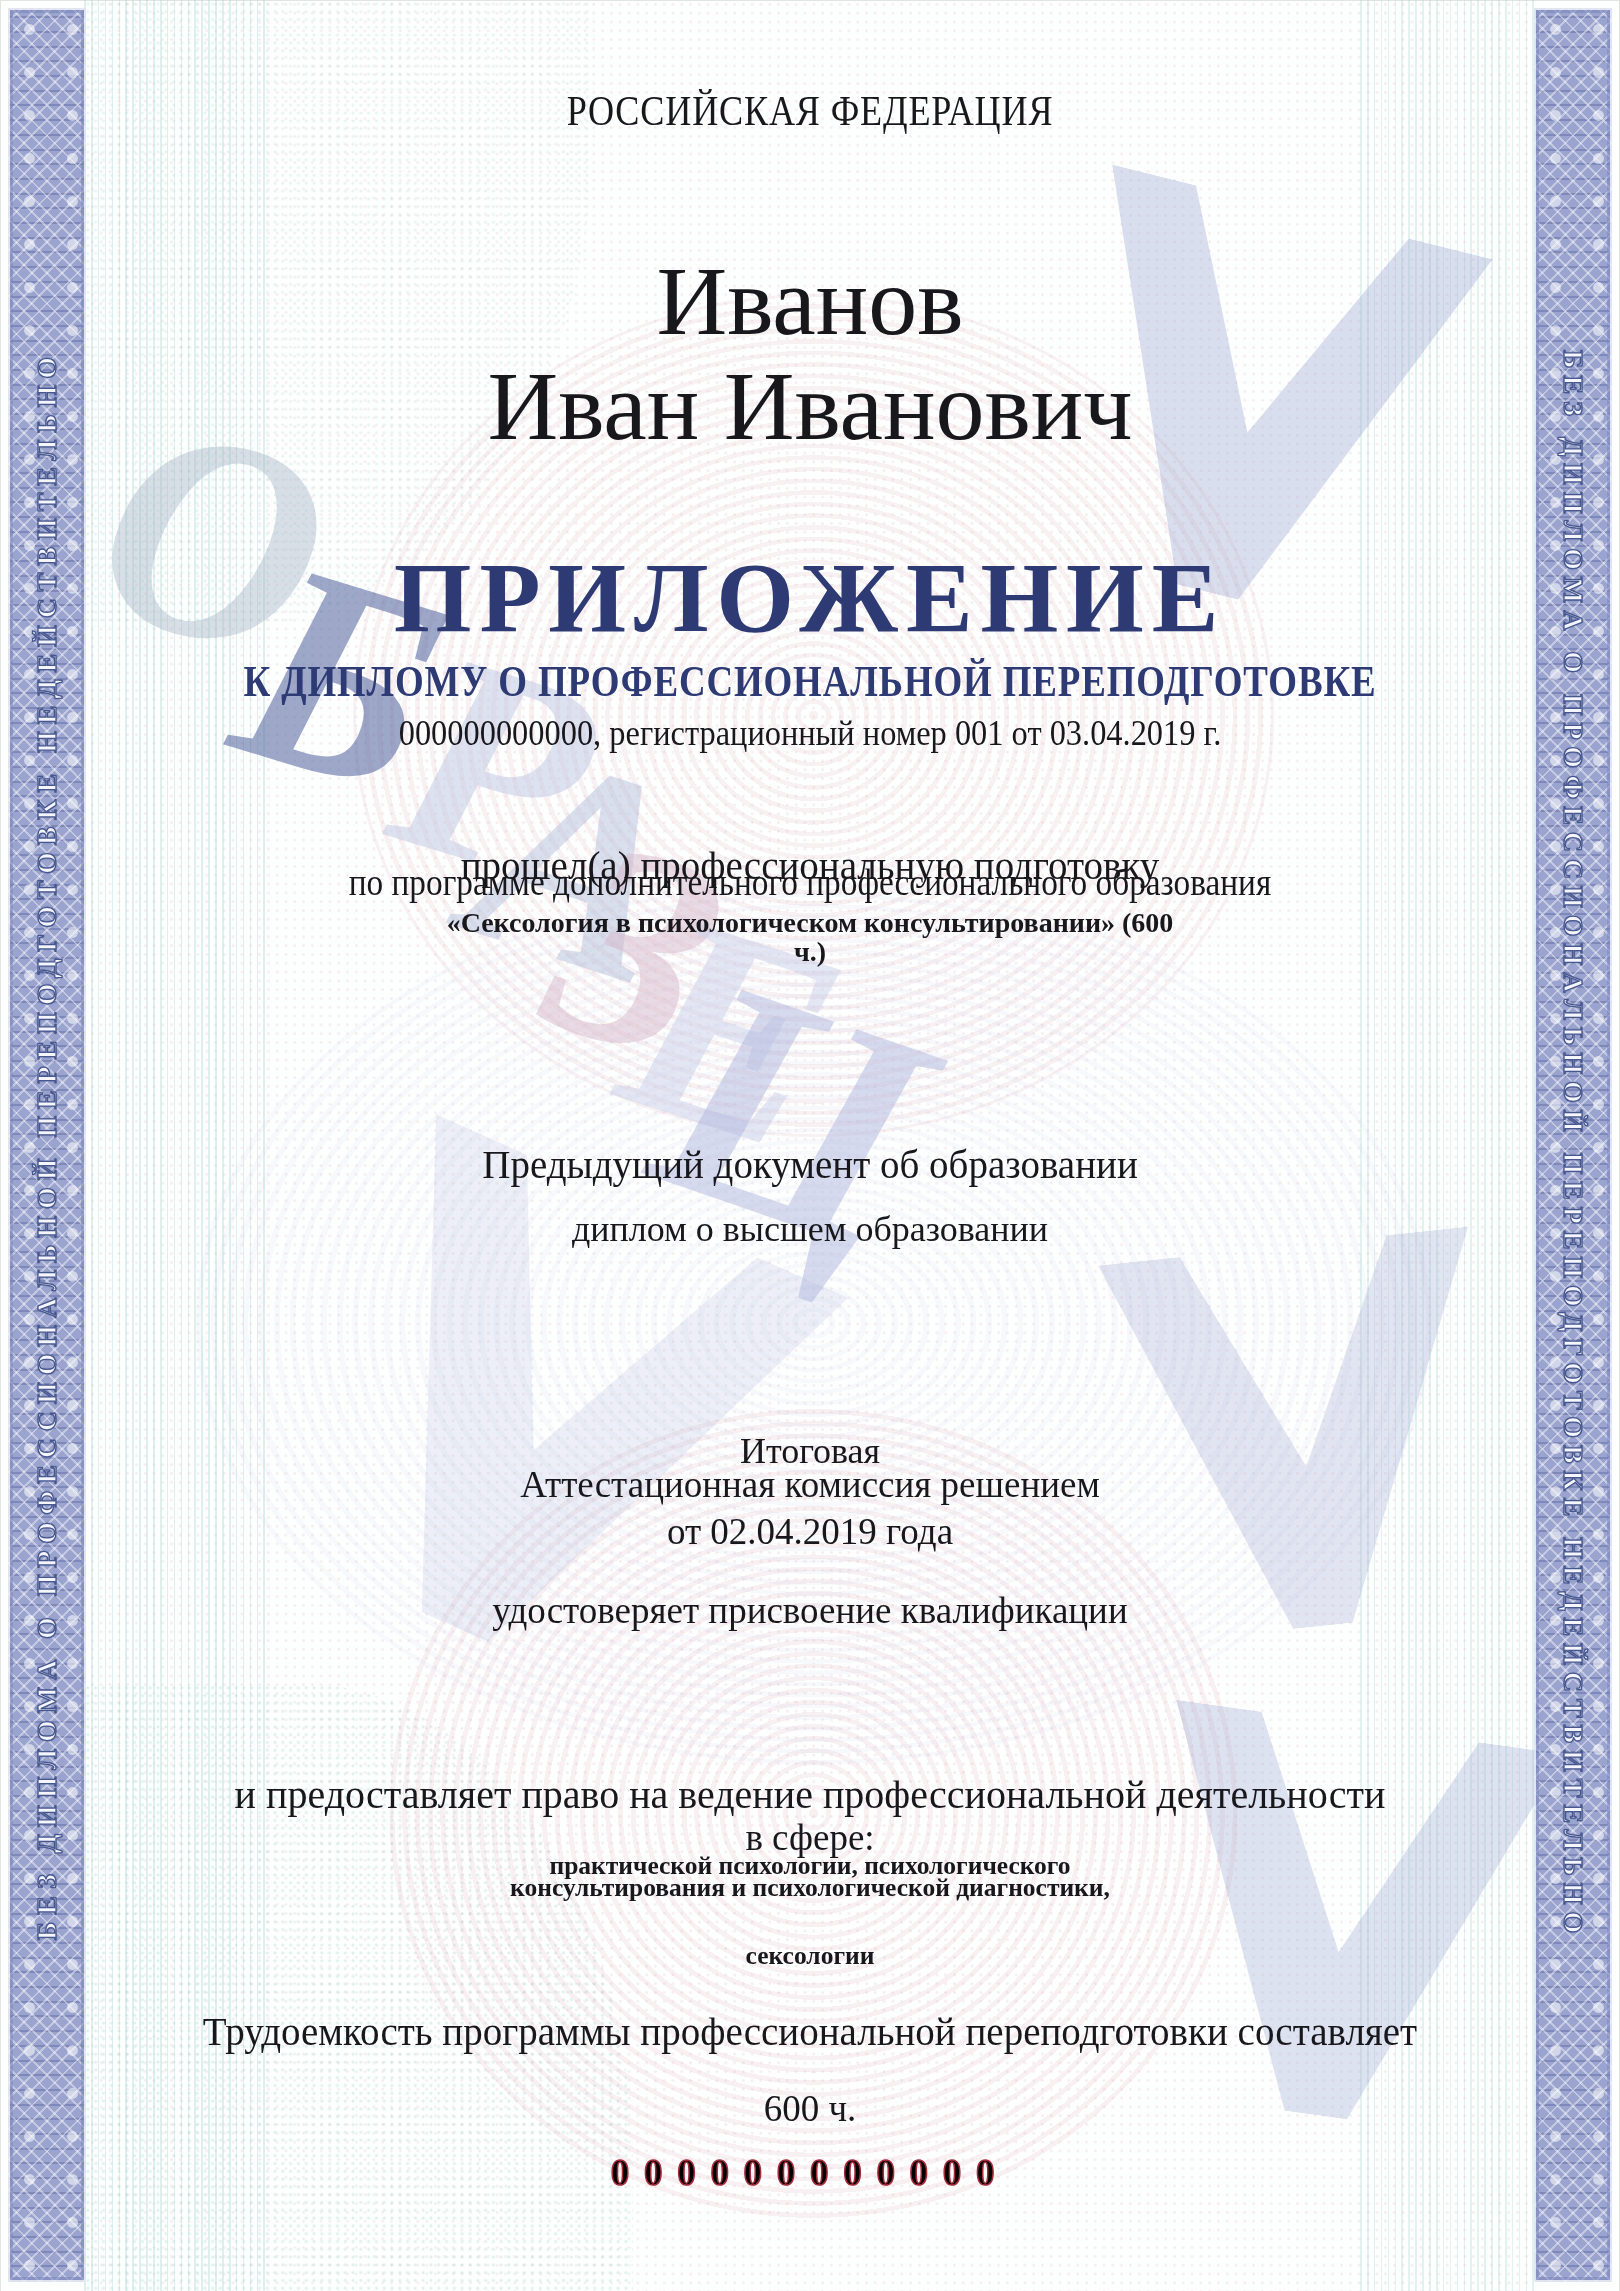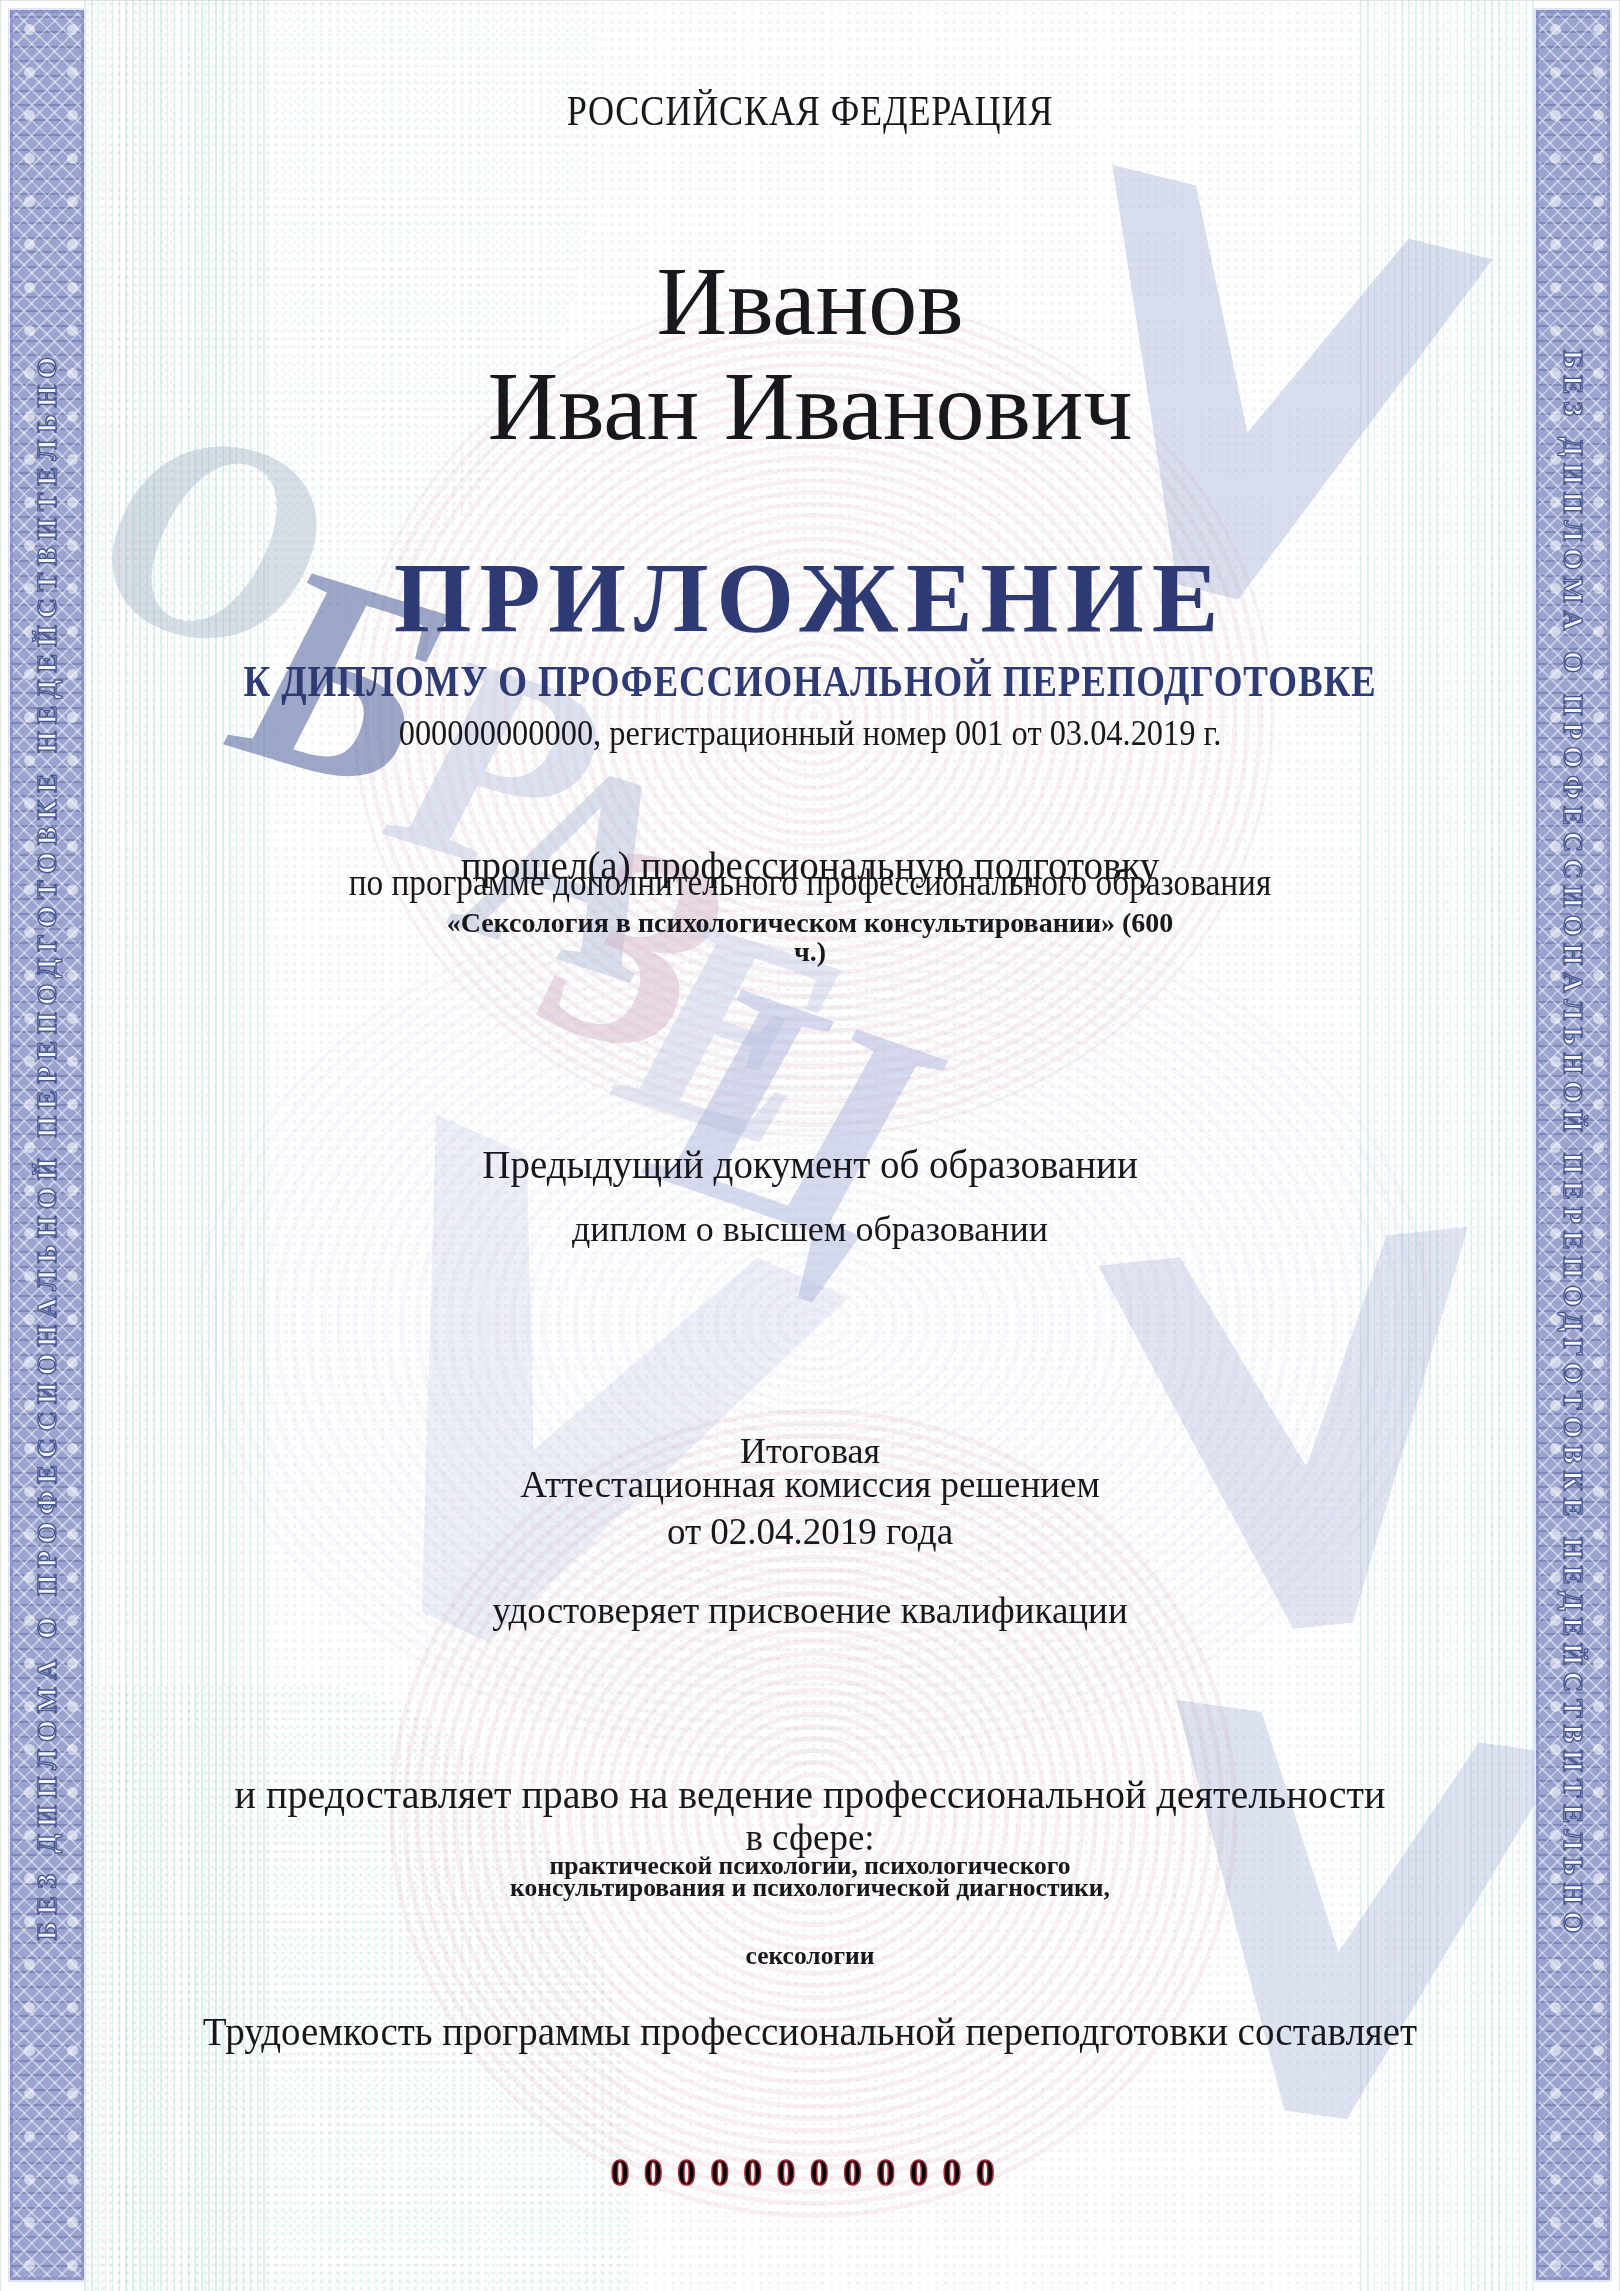--- a/index.html
+++ b/index.html
@@ -191,16 +191,17 @@
   <div class="ln itog3">от 02.04.2019 года</div>
   <div class="ln qual">удостоверяет присвоение квалификации</div>
 
   <div class="ln rights1">и предоставляет право на ведение профессиональной деятельности</div>
   <div class="ln rights2">в сфере:</div>
   <div class="ln sph1 semib">практической психологии, психологического</div>
   <div class="ln sph2 semib">консультирования и психологической диагностики,</div>
   <div class="ln sph3 semib">сексологии</div>
 
   <div class="ln work">Трудоемкость программы профессиональной переподготовки составляет</div>
+  <div class="ln hours">600 ч.</div>
 
   <div class="ln serial" style="color: #000000;">000000000000</div>
 </div>
 
 
 </body></html>

